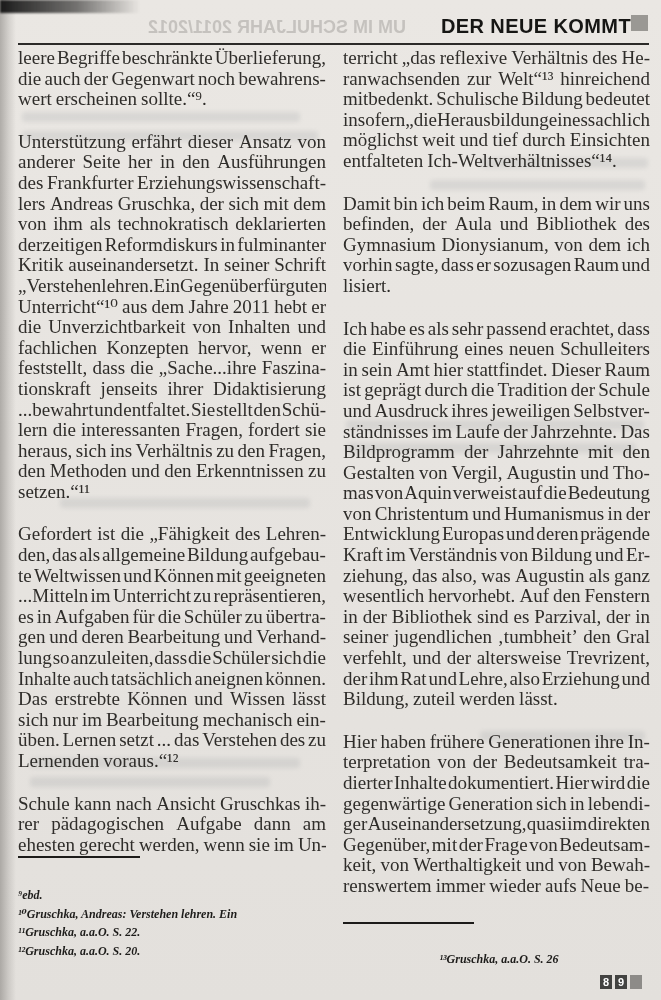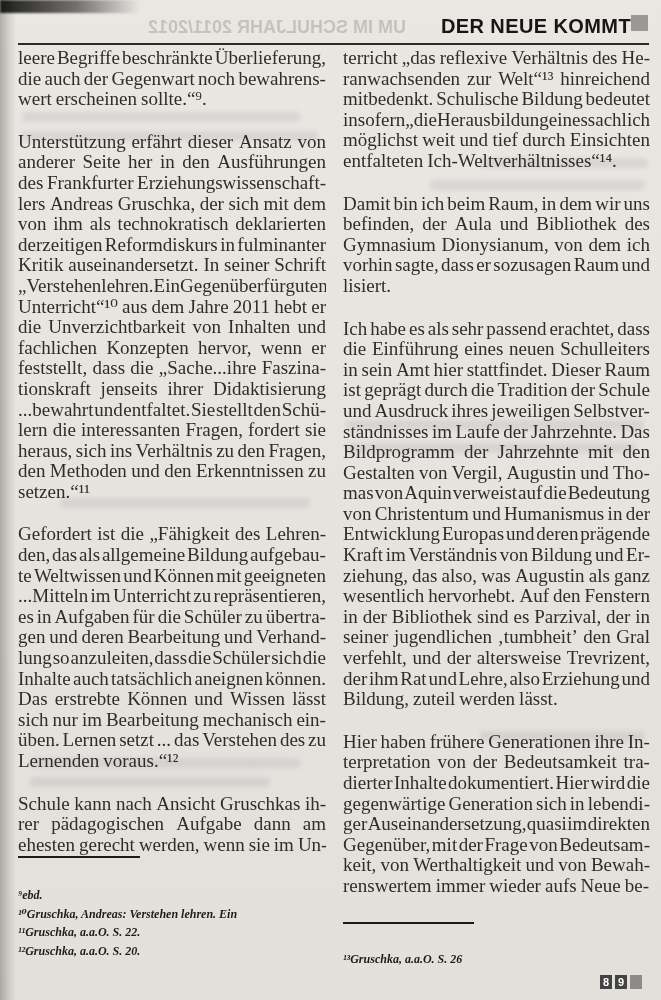--- a/index.html
+++ b/index.html
@@ -27,21 +27,21 @@
   .para{margin-bottom:22px;}
   .line{display:flex;justify-content:space-between;height:20.6px;line-height:20.6px;
         overflow:hidden;white-space:nowrap;}
   .line.last{justify-content:flex-start;gap:4px;}
   
   .fn-rule{position:absolute;height:2px;background:#1c1b19;}
   .fn-rule-left{left:18px;top:856px;width:122px;}
   .fn-rule-right{left:343px;top:922px;width:131px;}
   .fns{position:absolute;left:18px;top:862px;width:312px;font-size:12px;font-style:italic;
         font-weight:700;line-height:18.5px;color:#1d1c1a;margin-top:24px;}
-  .fns-right{left:343px;top:926px;}
+  .fns-right{left:343px;top:926px;text-align:center;}
   .fn-line{white-space:nowrap;height:18.5px;overflow:hidden;}
   #fn-left .fn-line:nth-child(5){margin-top:6px;}
   
   .pagenum{position:absolute;left:600px;top:975px;display:flex;gap:3px;align-items:center;}
   .pn-square{width:12px;height:14px;background:#434341;color:#fff;display:flex;align-items:center;
         justify-content:center;font-family:"Liberation Sans","DejaVu Sans",sans-serif;
         font-weight:700;font-size:11px;}
   .pn-corner{width:12px;height:14px;background:#8d8b88;}
 </style>
 </head>

